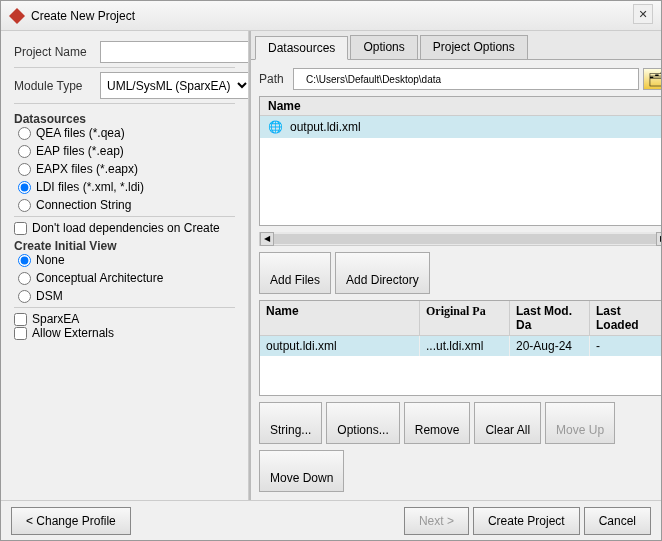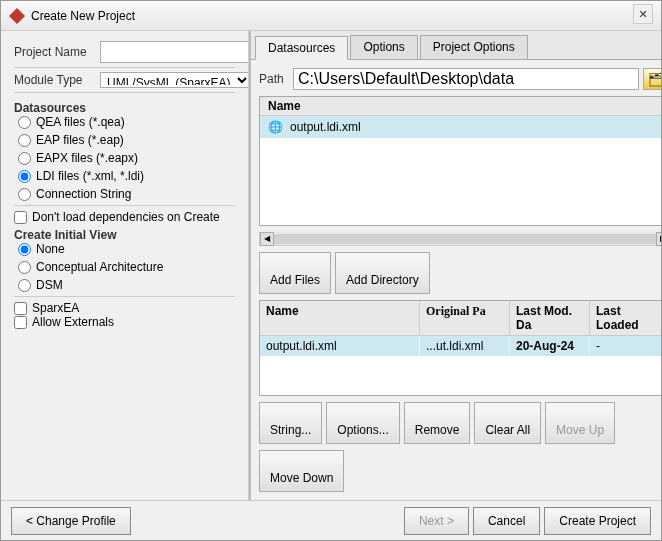--- a/index.html
+++ b/index.html
@@ -87,21 +87,21 @@
     .text-input {
       flex: 1;
       height: 22px;
       border: 1px solid #aaa;
       background: white;
       padding: 2px 4px;
       font-size: 12px;
     }
     .select-input {
       flex: 1;
-      height: 16px;
+      height: 27px;
       border: 1px solid #aaa;
       background: white;
       padding: 2px 2px;
       font-size: 12px;
     }
     .section-label {
       font-weight: bold;
       color: #333;
       margin-top: 4px;
     }
@@ -181,22 +181,22 @@
     }
     .path-label {
       min-width: 30px;
       color: #333;
     }
     .path-input {
       flex: 1;
       height: 22px;
       border: 1px solid #aaa;
       background: white;
-      padding: 2px 4px;
-      font-size: 16px;
+      padding: 2px 12px;
+      font-size: 10px;
     }
     .folder-btn {
       width: 28px;
       height: 22px;
       border: 1px solid #aaa;
       background: linear-gradient(to bottom, #fffde0, #f0c840);
       cursor: pointer;
       display: flex;
       align-items: center;
       justify-content: center;
@@ -495,21 +495,21 @@
         <div class="datasource-table">
           <div class="ds-table-header">
             <div class="ds-col" style="width:160px;">Name</div>
             <div class="ds-col" style="width:90px;font-family:Liberation Serif, serif;">Original Pa</div>
             <div class="ds-col" style="width:80px;">Last Mod. Da</div>
             <div class="ds-col" style="width:80px;">Last Loaded</div>
           </div>
           <div class="ds-row selected">
             <div class="ds-cell" style="width:160px;">output.ldi.xml</div>
             <div class="ds-cell" style="width:90px;">...ut.ldi.xml</div>
-            <div class="ds-cell" style="width:80px;font-weight:bold;">20-Aug-24</div>
+            <div class="ds-cell" style="width:80px;">20-Aug-24</div>
             <div class="ds-cell" style="width:80px;">-</div>
           </div>
         </div>
 
         <div class="action-buttons-row">
           <button class="btn">String...</button>
           <button class="btn">Options...</button>
           <button class="btn">Remove</button>
           <button class="btn">Clear All</button>
           <button class="btn" disabled="">Move Up</button>
@@ -521,17 +521,17 @@
       </div>
     </div>
   </div>
 
   <div class="bottom-bar">
     <div class="bottom-bar-left">
       <button class="btn-primary">&lt; Change Profile</button>
     </div>
     <div class="bottom-bar-right">
       <button class="btn-primary" disabled="">Next &gt;</button>
+      <button class="btn-primary">Create Project</button>
       <button class="btn-primary">Cancel</button>
-      <button class="btn-primary">Create Project</button>
     </div>
   </div>
 </div>
 
 </body></html>

